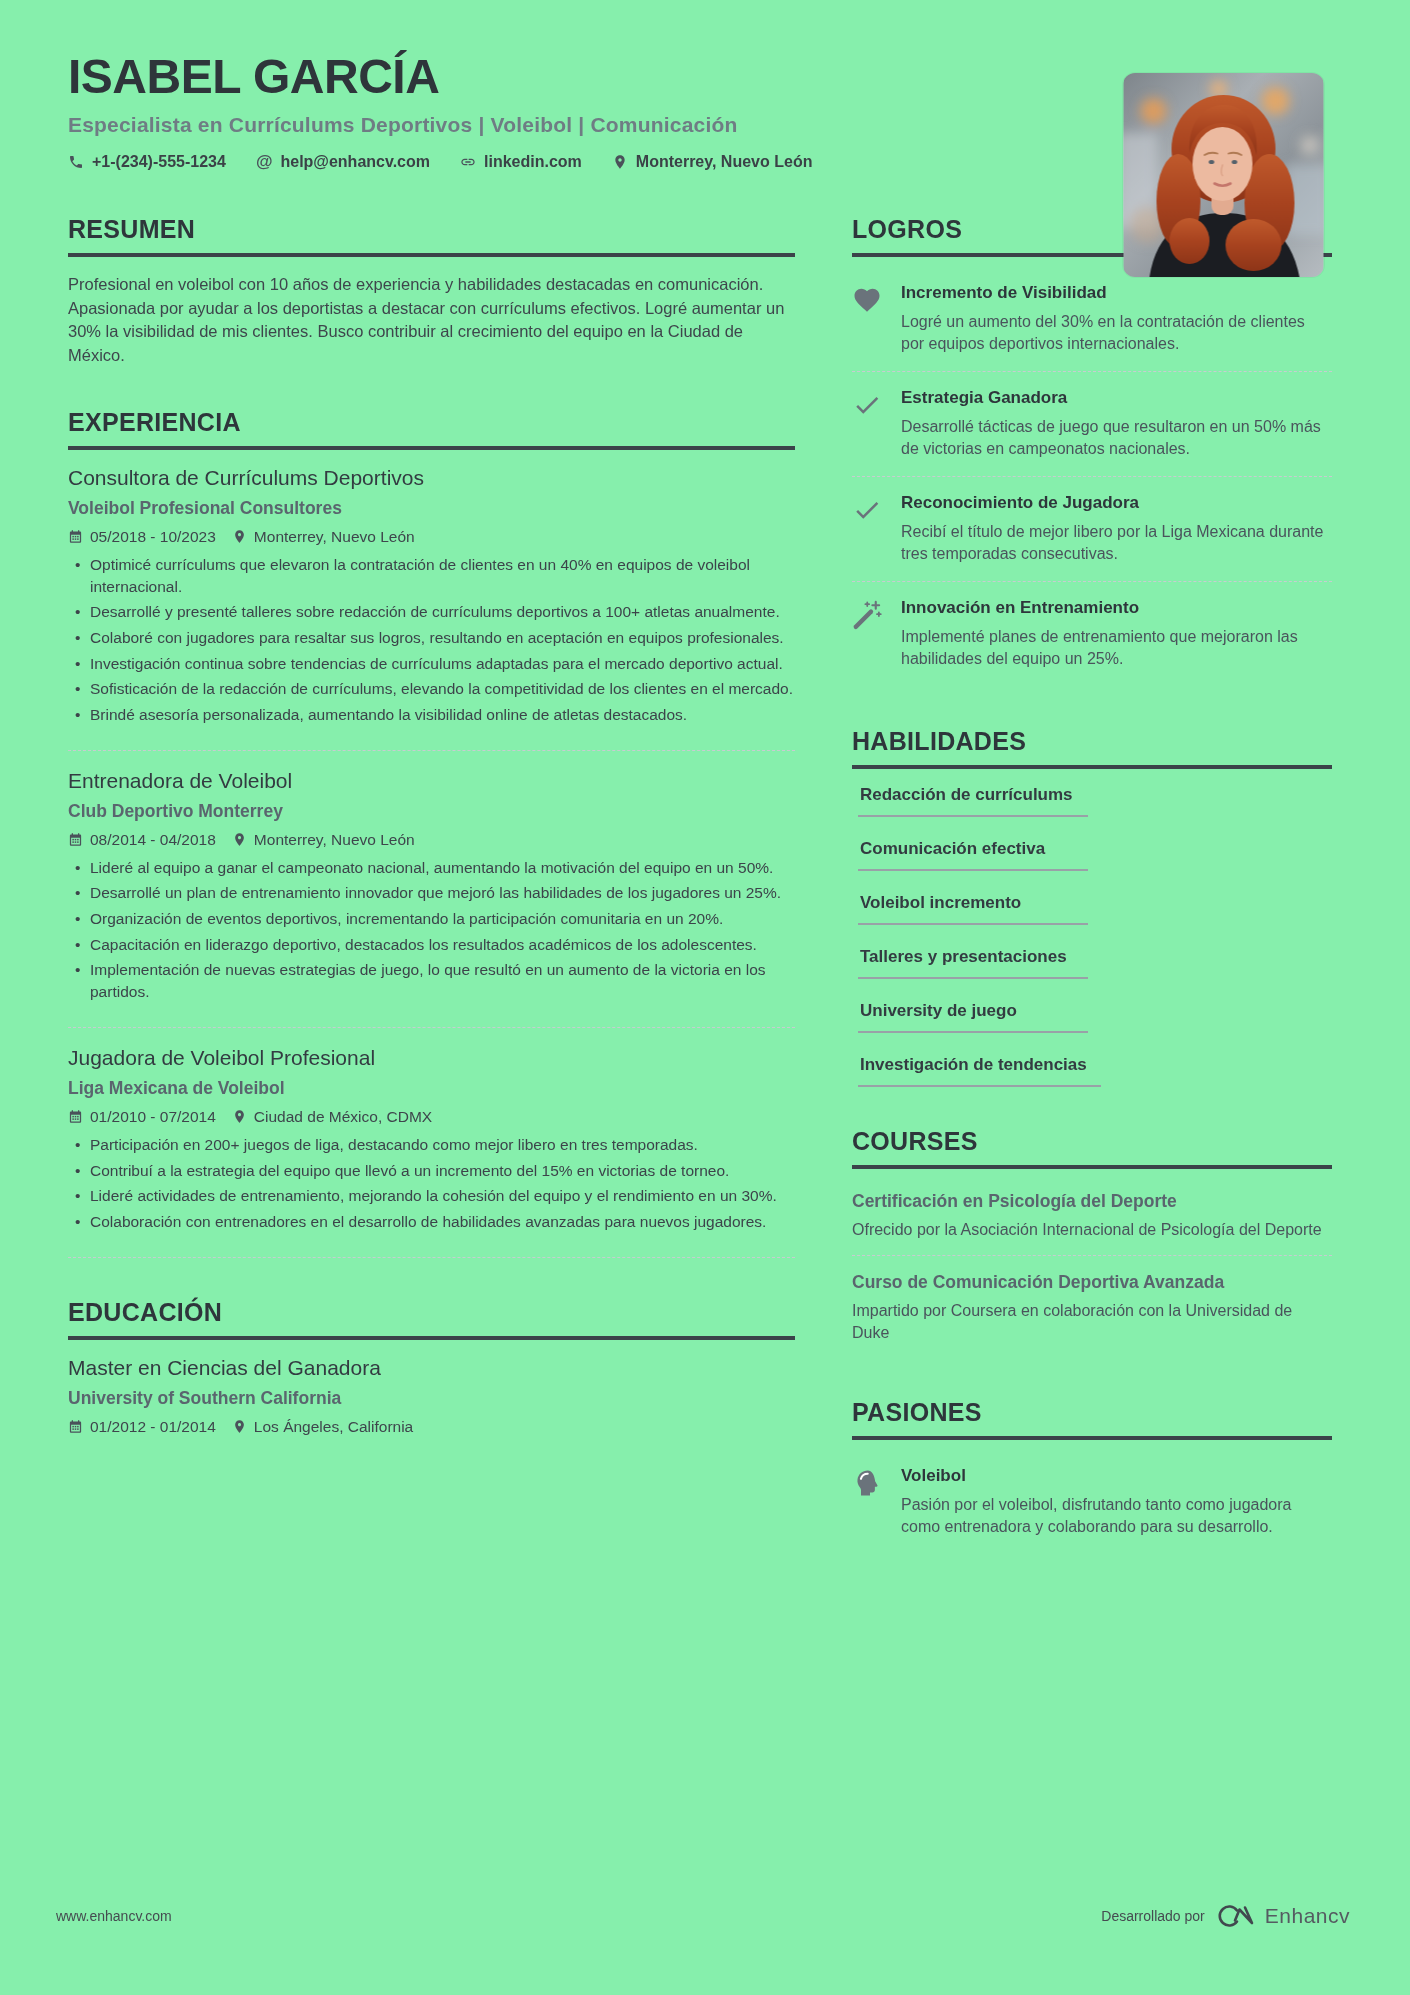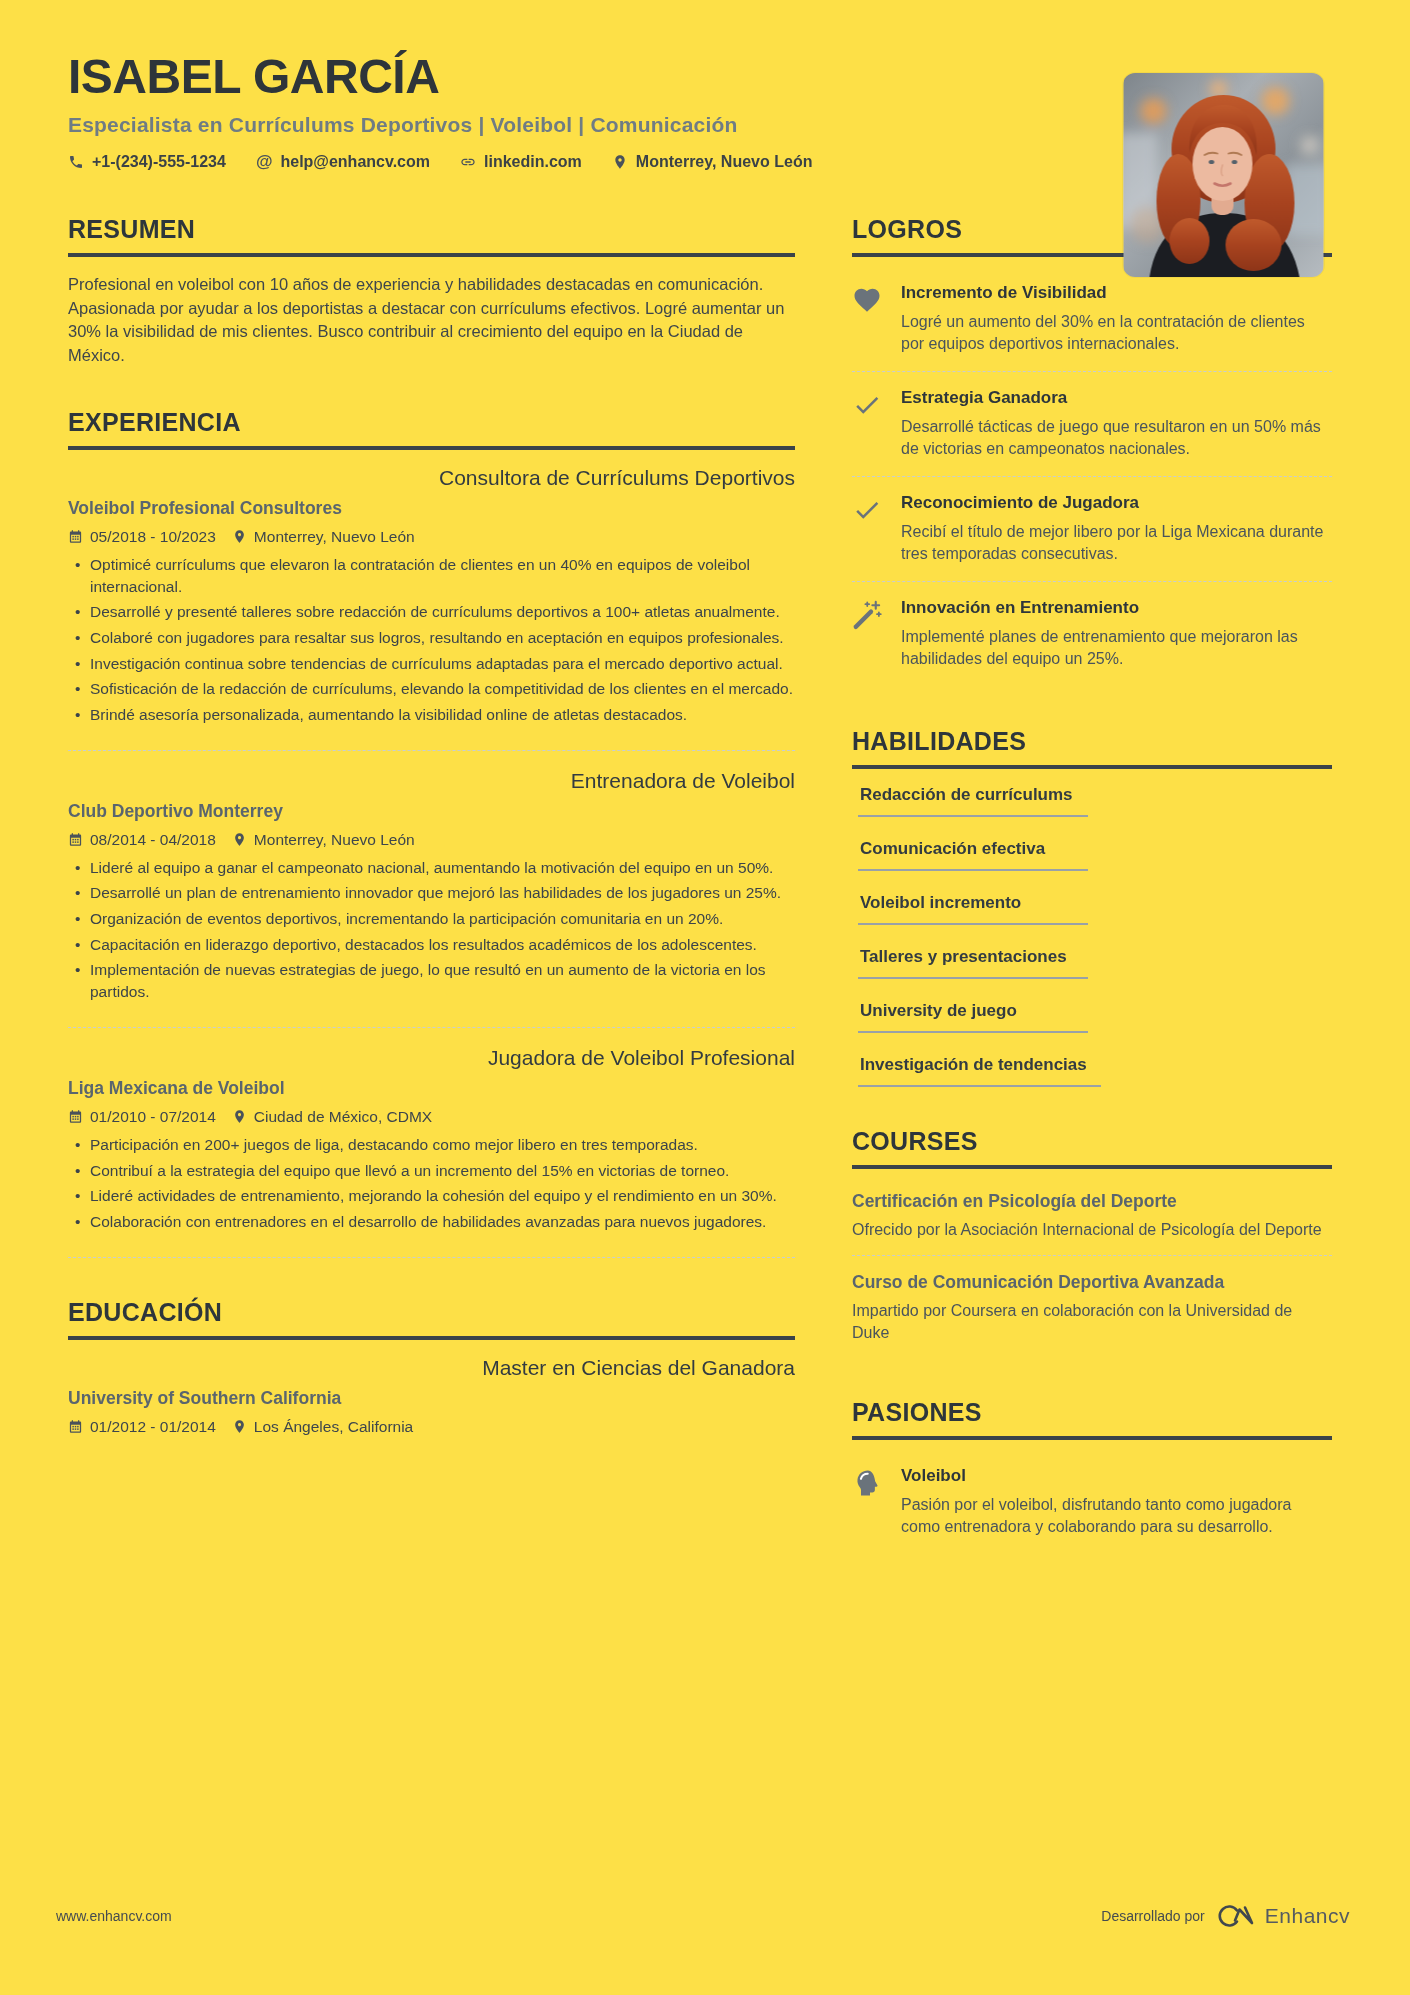--- a/index.html
+++ b/index.html
@@ -1,18 +1,18 @@
 <!DOCTYPE html>
 <html lang="es"><head>
 <meta charset="utf-8">
 <style>
   * { margin:0; padding:0; box-sizing:border-box; }
   html,body { background:#ffffff; }
   body { font-family:"Liberation Sans", sans-serif; color:#3f474d; }
-  .page { position:relative; width:1410px; height:1995px; background:#fde047; overflow:hidden; padding:52px 0 0 68px; }
+  .page { position:relative; width:1410px; height:1995px; background:#86efac; overflow:hidden; padding:52px 0 0 68px; }
 
   
   .hdr { position:relative; width:1264px; }
   .name { font-size:48px; font-weight:700; letter-spacing:-0.5px; color:#2e353a; line-height:1.06; }
   .subtitle { margin-top:10px; font-size:21px; font-weight:700; color:#6f7c84; letter-spacing:0.2px; }
   .contact-bar { margin-top:16px; display:flex; align-items:center; gap:30px; font-size:16px; font-weight:700; color:#3b4247; }
   .contact-item { display:inline-flex; align-items:center; gap:8px; }
   .contact-item svg { width:16px; height:16px; fill:#4a525a; flex:none; }
   .at-glyph { font-size:17px; font-weight:700; color:#4a525a; line-height:1; }
   .photo { position:absolute; left:1055px; top:21px; width:201px; height:204px; border-radius:12px; overflow:hidden; box-shadow:0 0 0 1px rgba(0,0,0,.04); }
@@ -24,21 +24,21 @@
   .col-right { width:480px; flex:none; }
 
   .sec { margin-bottom:40px; }
   .sec-h { font-size:25px; font-weight:700; color:#2e363b; letter-spacing:0.3px; padding-bottom:9px; border-bottom:4px solid #3b4349; margin-bottom:16px; }
 
   
   .summary { font-size:16.5px; line-height:1.44; color:#3e464c; }
 
   .job { padding-bottom:4px; }
   .job-sep { border-top:1.5px dashed #c7ccd0; margin:16px 0 18px; }
-  .job-title { font-size:21px; font-weight:400; color:#333b41; margin-bottom:8px;text-align:right; }
+  .job-title { font-size:21px; font-weight:400; color:#333b41; margin-bottom:8px; }
   .company { font-size:17.5px; font-weight:700; color:#5a656e; margin-bottom:9px; }
   .meta { display:flex; align-items:center; gap:16px; font-size:15.5px; color:#3e464c; margin-bottom:8px; }
   .meta-part { display:inline-flex; align-items:center; gap:7px; }
   .meta-part svg { width:15px; height:15px; fill:#4a525a; flex:none; }
   .bullets { list-style:none; }
   .bullets li { position:relative; padding-left:22px; font-size:15.5px; line-height:1.4; color:#3c444a; margin-bottom:4px; }
   .bullets li::before { content:"•"; position:absolute; left:7px; top:0; color:#3c444a; }
 
   
   .ach { display:flex; gap:15px; padding:10px 0 16px; }

